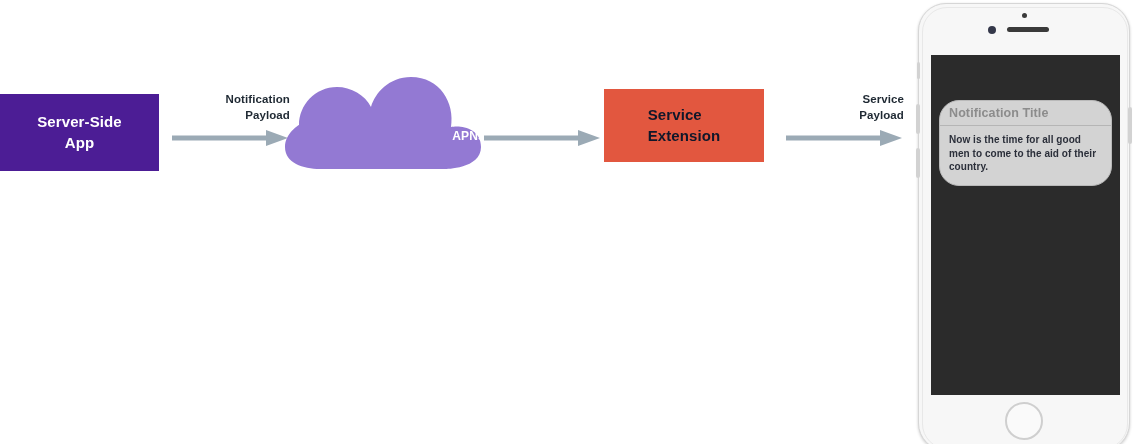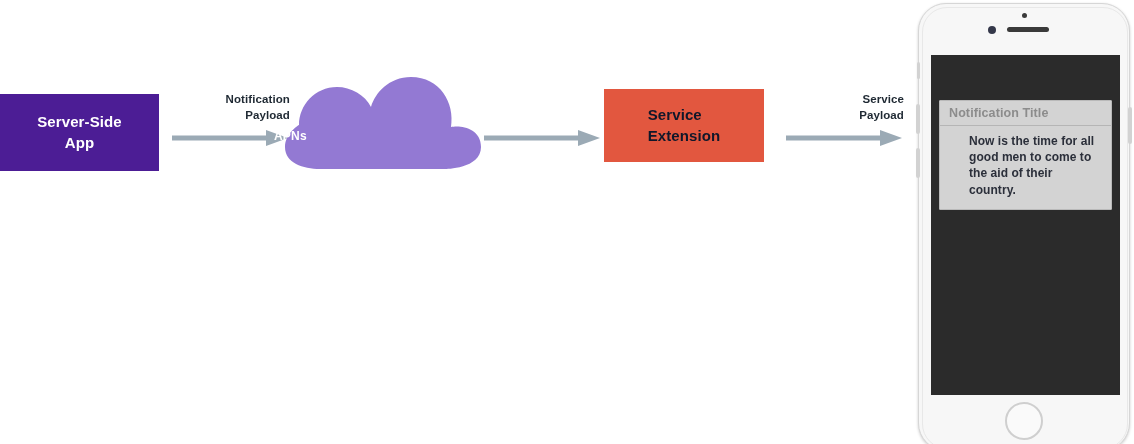--- a/index.html
+++ b/index.html
@@ -65,24 +65,24 @@
   #apns-cloud {
     position: absolute;
     left: 285px;
     top: 55px;
     width: 196px;
     height: 115px;
   }
   #apns-cloud svg { display: block; }
   #apns-label {
     position: absolute;
-    left: 274px;
+    left: 289px;
     top: 129px;
     width: 196px;
-    text-align: left;
+    text-align: right;
     color: #ffffff;
     font-size: 12px;
     font-weight: bold;
     letter-spacing: 0.2px;
     pointer-events: none;
   }
 
   
   .arrow { position: absolute; }
   .arrow svg { display: block; }
@@ -184,40 +184,39 @@
   }
 
   
   #notification {
     position: absolute;
     left: 8px;
     top: 45px;
     width: 173px;
     background: #D3D3D3;
     border: 1px solid #b9b9b9;
-    border-radius: 1px;
+    border-radius: 20px;
     box-sizing: border-box;
     overflow: hidden;
   }
   #notification-title {
     padding: 5px 9px 5px 9px;
     color: #8C8C8C;
     font-size: 12.5px;
     font-weight: bold;
     border-bottom: 1px solid #b5b5b5;
     letter-spacing: 0.1px;
   }
   #notification-body {
     padding: 7px 9px 11px 9px;
     color: #2b2f3a;
-    font-size: 12px;
+    font-size: 10px;
     font-weight: bold;
     line-height: 1.35;
     letter-spacing: 0.05px;
-    margin-left: 20px;
   }
 
   
   #phone-home {
     position: absolute;
     left: 86px;
     top: 398px;
     width: 38px;
     height: 38px;
     border-radius: 50%;

